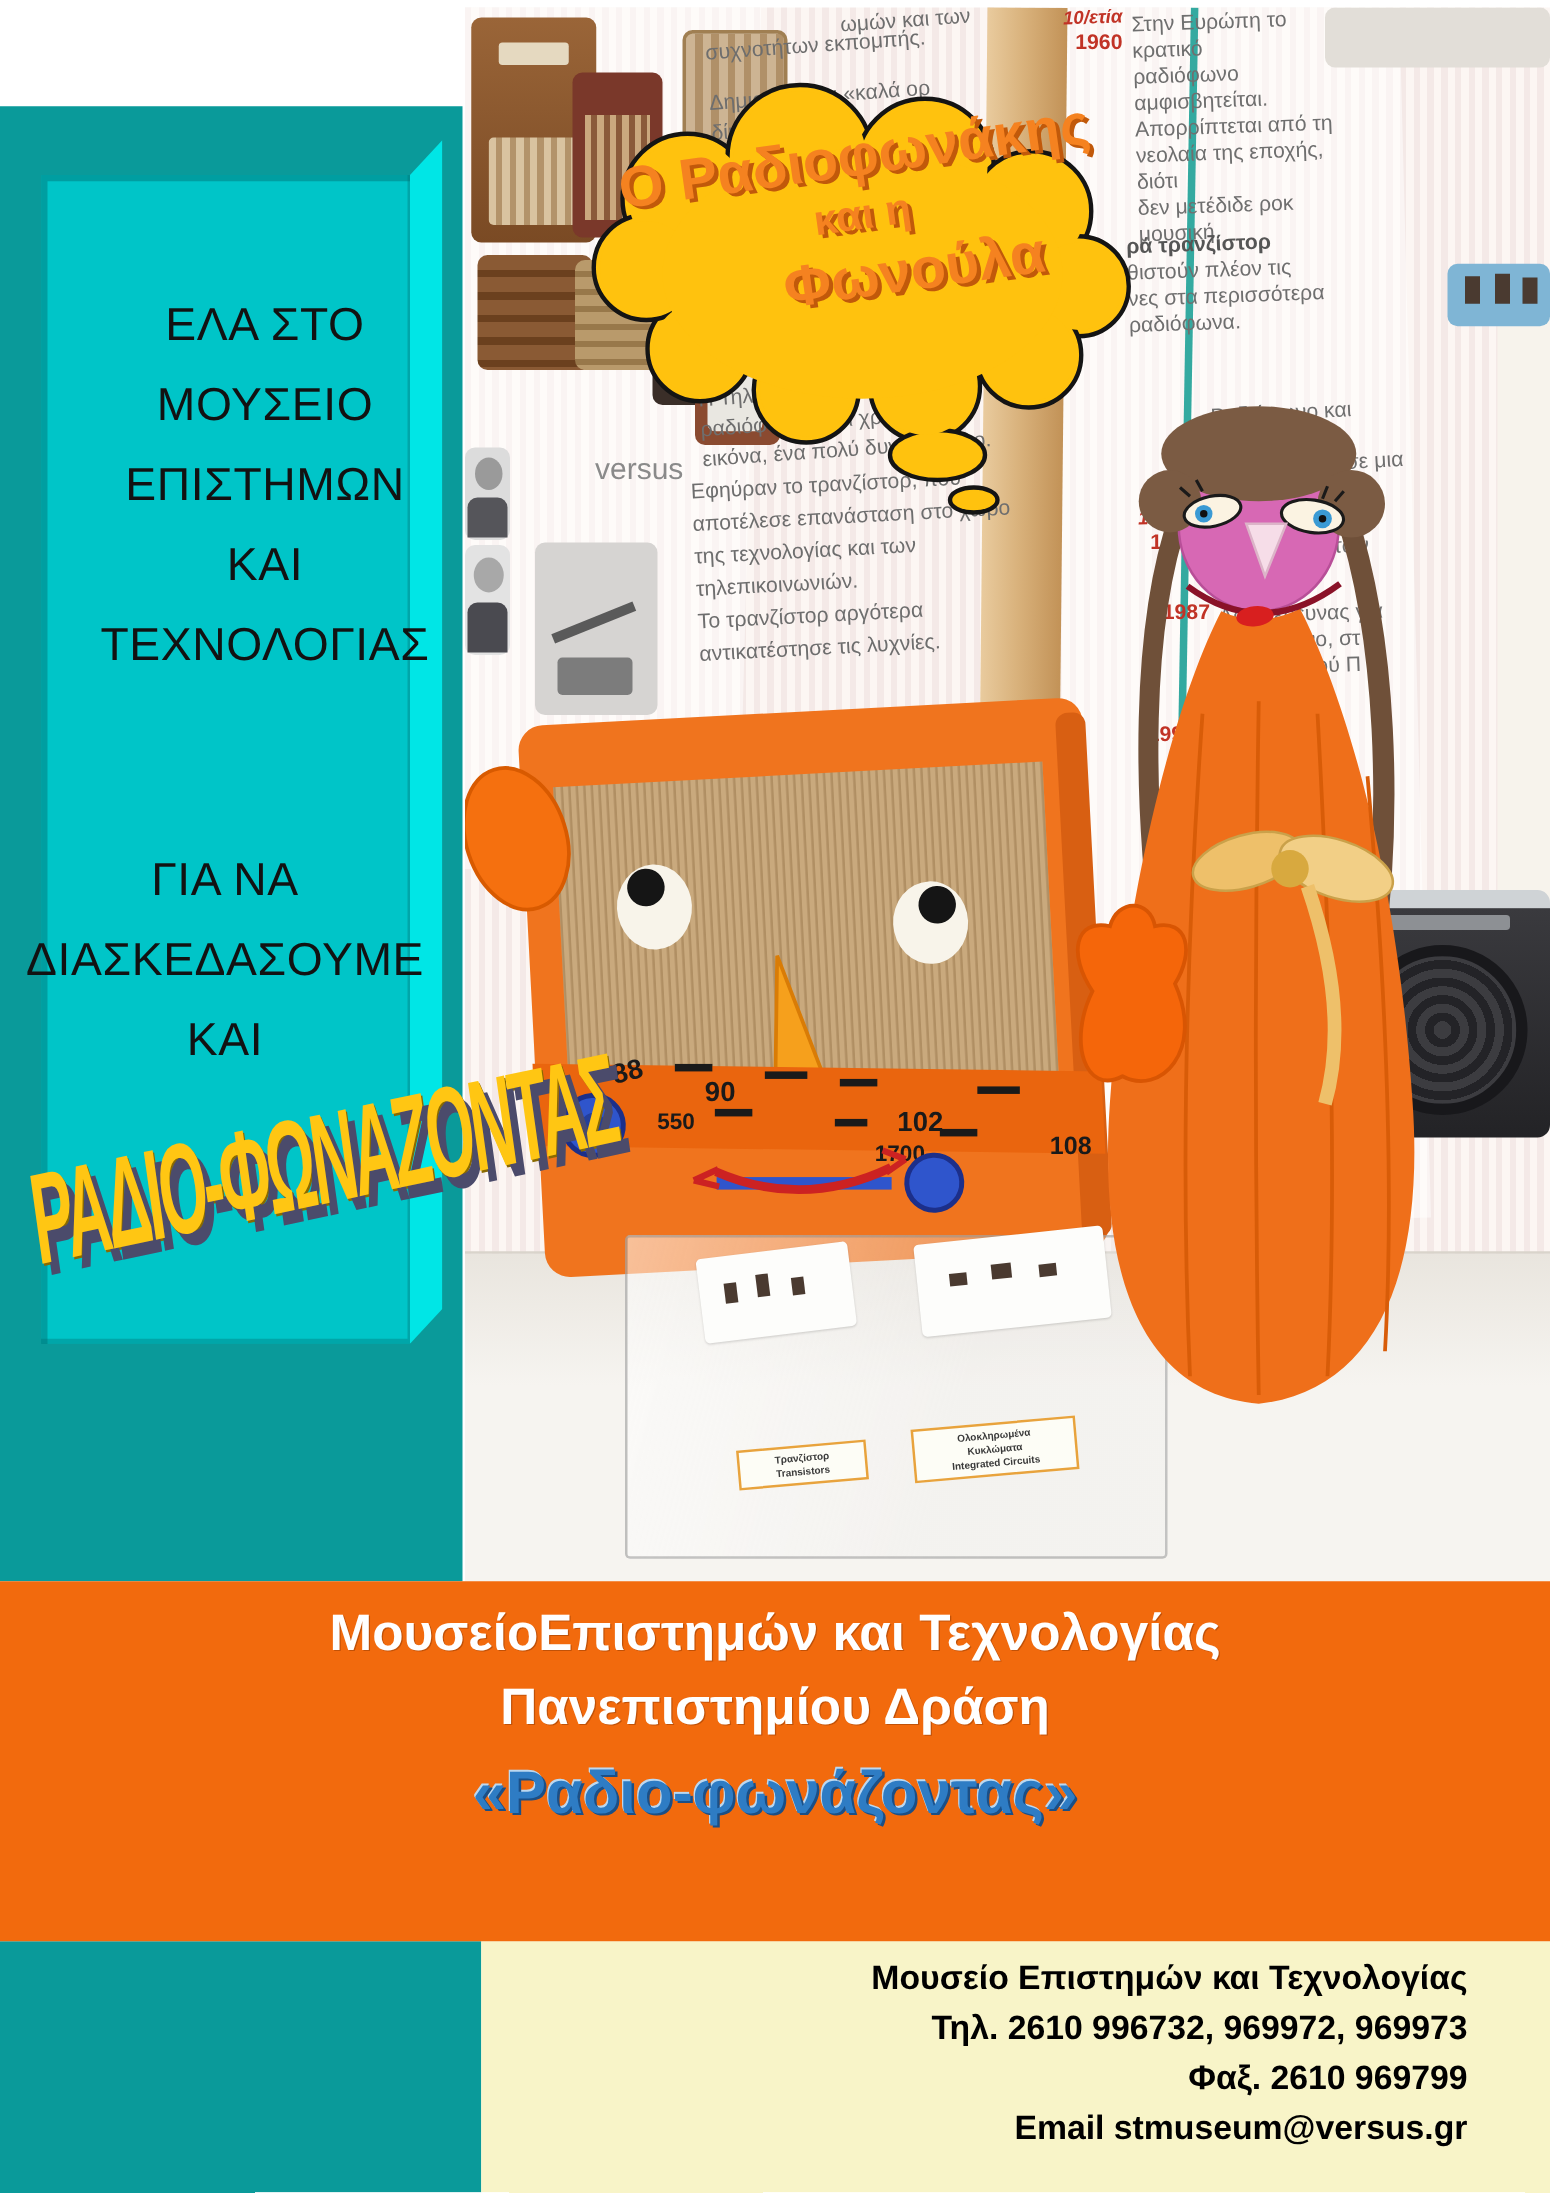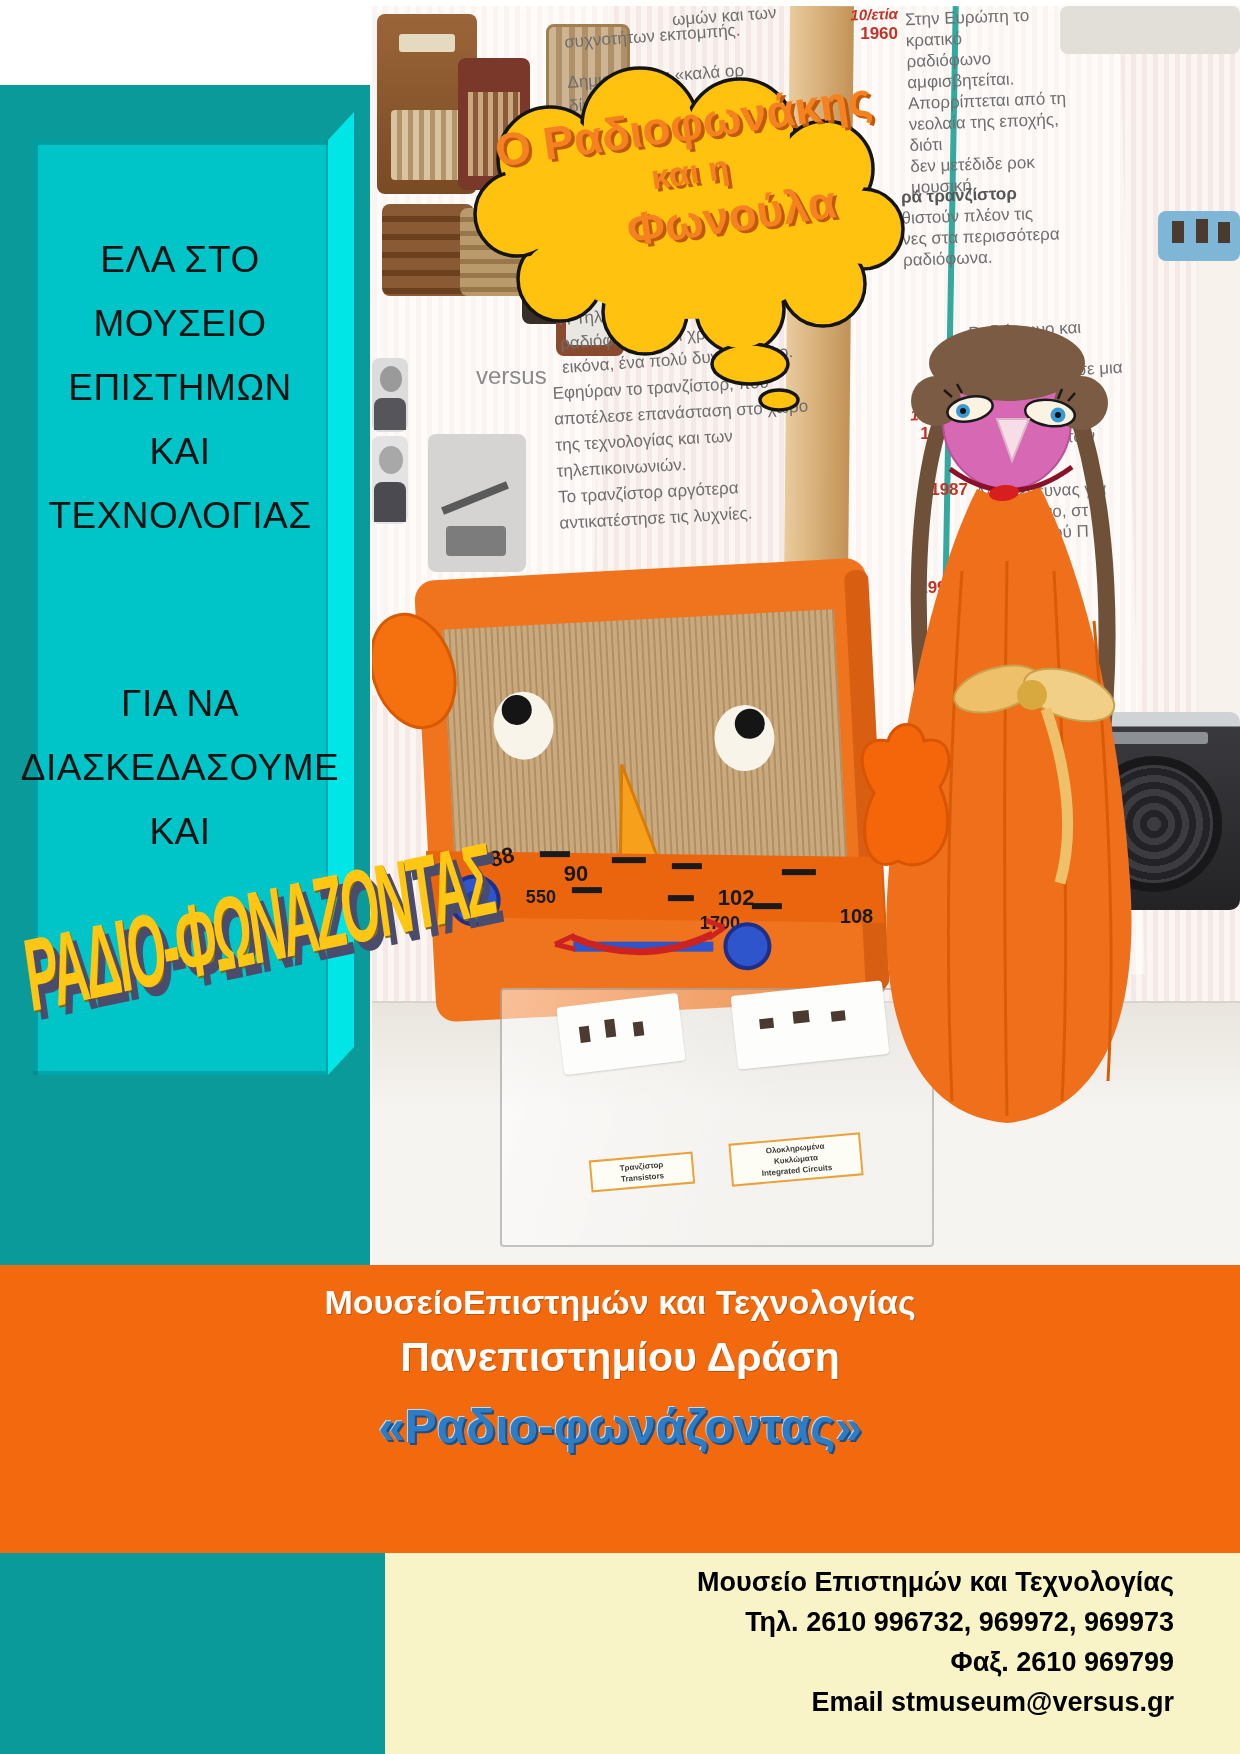--- a/index.html
+++ b/index.html
@@ -58,21 +58,21 @@
   .case-label{background:#fdfdf6;border:2px solid #e8a33d;color:#3a3a3a;
     font-size:8px;font-weight:bold;text-align:center;line-height:11px;padding:3px 2px;transform:rotate(-5deg);}
 
   
   .boombox{left:694px;top:706px;width:174px;height:198px;background:linear-gradient(#cfd3d6 0 14px,#3a3a3e 15px,#232326);border-radius:10px;z-index:2;}
   .speaker{position:absolute;left:20px;top:44px;width:118px;height:118px;border-radius:50%;
     background:repeating-radial-gradient(circle at 50% 50%, #3c3c40 0 7px, #232327 7px 14px);border:9px solid #18181b;}
 
   
   .orange-band{left:0;top:1265px;width:1240px;height:288px;background:#f26a0d;z-index:9;color:#fff;text-align:center;}
-  .ob1{font-size:34px;font-weight:bold;margin-top:18px;text-shadow:1px 1px 0 rgba(120,45,0,.4);}
+  .ob1{font-size:41px;font-weight:bold;margin-top:18px;text-shadow:1px 1px 0 rgba(120,45,0,.4);}
   .ob2{font-size:41px;font-weight:bold;margin-top:12px;text-shadow:1px 1px 0 rgba(120,45,0,.4);}
   .ob3{font-size:27px;margin-top:24px;}
   .ob4{font-size:48px;font-weight:bold;margin-top:18px;color:#2e7cc4;
        text-shadow:2px 2px 0 #1b4f86, -1px -1px 0 #bcd8f0;}
 
   
   .bottom-teal{left:0;top:1553px;width:385px;height:201px;background:#0a9a9a;}
   .bottom-cream{left:385px;top:1553px;width:855px;height:201px;background:#f8f4c8;}
   .contact{left:385px;top:1562px;width:789px;text-align:right;color:#000000;font-weight:bold;font-size:27px;line-height:40px;}
 </style>
@@ -330,21 +330,21 @@
         <div class="cl2">και η</div>
         <div class="cl3">Φωνούλα</div>
       </div>
     </div>
   </div>
 
   <div class="abs teal-col"></div>
   <div class="abs teal-panel"></div>
   <div class="abs teal-bevel"></div>
 
-  <div class="abs panel-text" style="top:228px;">
+  <div class="abs panel-text" style="top:228px;margin-left:32px;">
     <div>ΕΛΑ ΣΤΟ</div>
     <div>ΜΟΥΣΕΙΟ</div>
     <div>ΕΠΙΣΤΗΜΩΝ</div>
     <div>ΚΑΙ</div>
     <div>ΤΕΧΝΟΛΟΓΙΑΣ</div>
   </div>
   <div class="abs panel-text" style="top:672px;">
     <div>ΓΙΑ ΝΑ</div>
     <div>ΔΙΑΣΚΕΔΑΣΟΥΜΕ</div>
     <div>ΚΑΙ</div>

